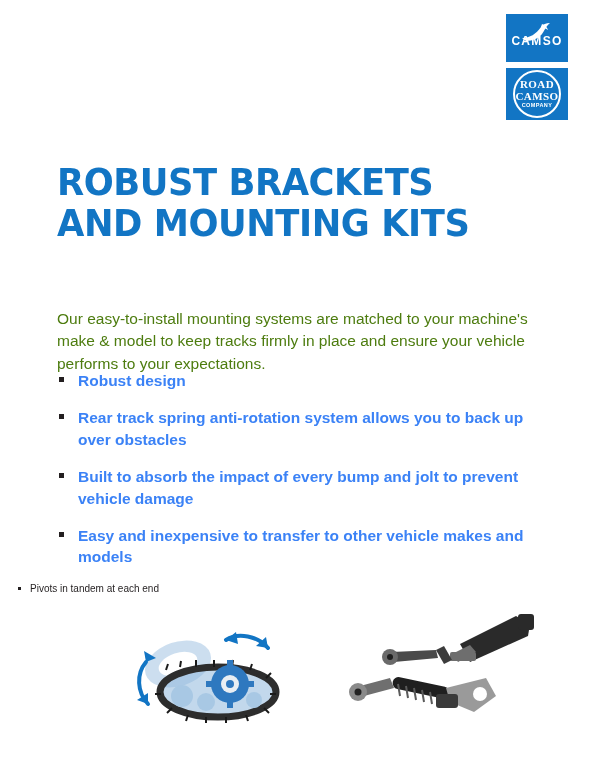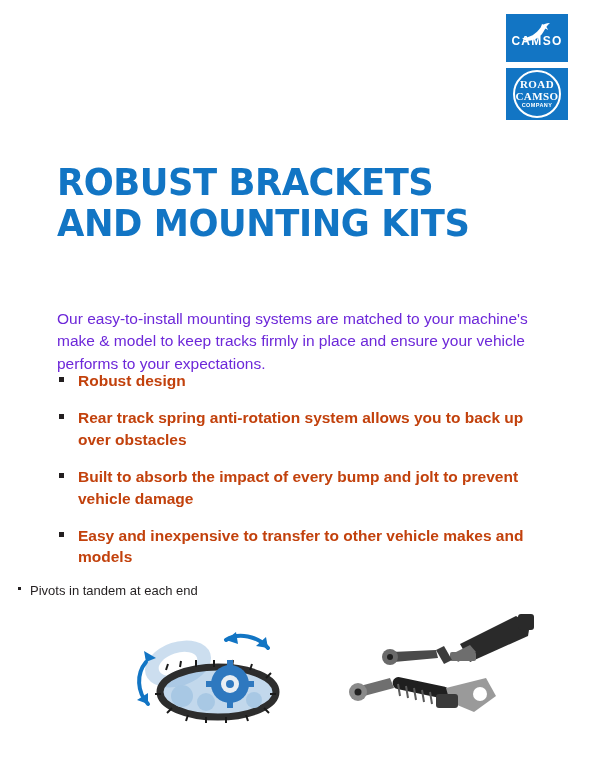--- a/index.html
+++ b/index.html
@@ -108,59 +108,59 @@
   .headline .l2 { display: block; }
 
   
   .intro {
     position: absolute;
     top: 292px;
     left: 57px;
     width: 472px;
     font-size: 15.5px;
     line-height: 1.47;
-    color: #6d28d9;
+    color: #4d7c0f;
   }
 
   
   .bullets {
     position: absolute;
     top: 370px;
     left: 57px;
     width: 470px;
     list-style: none;
     margin: 0;
     padding: 0;
   }
   .bullets li {
     position: relative;
     padding-left: 21px;
     margin-bottom: 16px;
     font-size: 15.5px;
     font-weight: bold;
     line-height: 1.38;
-    color: #c2410c;
+    color: #3b82f6;
   }
   .bullets li::before {
     content: "";
     position: absolute;
     left: 2px;
     top: 7px;
     width: 5px;
     height: 5px;
     background: #231f20;
   }
 
   
   .footnote {
     position: absolute;
     top: 583px;
     left: 18px;
     width: 400px;
-    font-size: 13px;
+    font-size: 10px;
     color: #231f20;
     padding-left: 12px;
   }
   .footnote::before {
     content: "";
     position: absolute;
     left: 0px;
     top: 4px;
     width: 3px;
     height: 3px;

